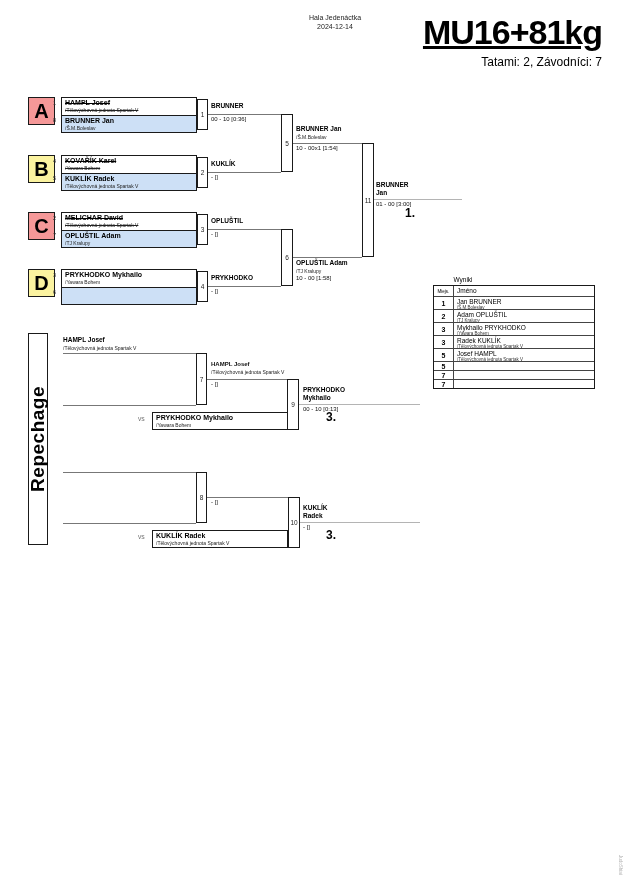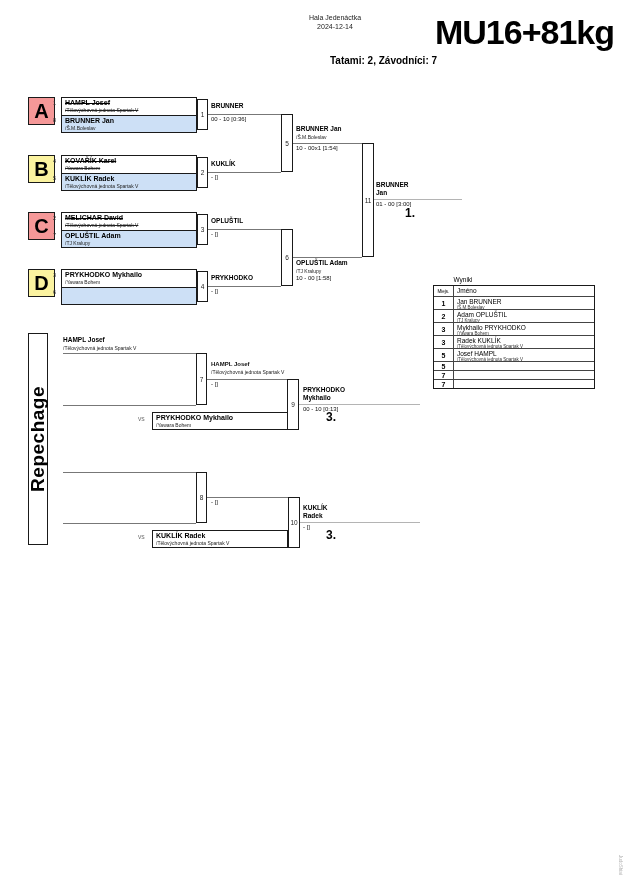--- a/index.html
+++ b/index.html
@@ -6,21 +6,21 @@
   body{
     width:630px;height:891px;position:relative;background:#fff;
     font-family:"Liberation Sans", sans-serif;color:#000;overflow:hidden;
   }
   .abs{position:absolute;}
   .nw{white-space:nowrap;}
   
   .hdr-title{font-size:15px;font-weight:600;text-align:center;line-height:17px;}
   .hdr-sub{font-size:7px;text-align:center;line-height:9px;color:#222;}
   .hdr-cat{font-size:34px;font-weight:bold;text-align:right;letter-spacing:-1px;line-height:36px;}
-  .hdr-info{font-size:10px;text-align:left;font-weight:bold;}
+  .hdr-info{font-size:12px;text-align:right;}
   
   .grp-letter{width:27px;height:28px;border:1.5px solid #1a1a1a;box-sizing:border-box;
     display:flex;align-items:center;justify-content:center;font-size:20px;font-weight:bold;}
   .grp-red{background:var(--group-red,#f59898);}
   .grp-yellow{background:var(--group-yellow,#fbf3a0);}
   .seed{font-size:5.5px;color:#333;width:10px;text-align:right;}
   
   .ptable{width:136px;border:1.5px solid #1a1a1a;box-sizing:border-box;background:#fff;}
   .prow{height:17px;box-sizing:border-box;padding:1px 0 0 3px;overflow:hidden;}
   .prow.blue{background:var(--row-blue,#cde0f6);}
@@ -58,21 +58,21 @@
   .res-hdrname{font-size:6.5px;line-height:8px;}
   .watermark{writing-mode:vertical-rl;font-size:4.5px;color:#b5b5b5;}
 </style>
 </head>
 <body>
 
 <div class="abs" style="left:210px;top:13px;width:250px;">
   <div class="hdr-sub">Hala Jedenáctka</div>
   <div class="hdr-sub">2024-12-14</div>
 </div>
-<div class="abs hdr-cat" style="left:342px;top:14px;width:272px;">MU16+81kg</div>
+<div class="abs hdr-cat" style="left:330px;top:14px;width:272px;text-decoration:underline;">MU16+81kg</div>
 <div class="abs hdr-info" style="left:330px;top:55px;width:272px;">Tatami: 2, Závodníci: 7</div>
 
 <div class="abs grp-letter grp-red" style="left:28px;top:97px;">A</div>
 <div class="abs seed" style="left:46px;top:100px;">1</div>
 <div class="abs seed" style="left:46px;top:117px;">8</div>
 <div class="abs ptable" style="left:61px;top:97px;">
   <div class="prow">
     <div class="pname nw struck">HAMPL Josef</div>
     <div class="pclub nw struck">/Tělovýchovná jednota Spartak V</div>
   </div>

